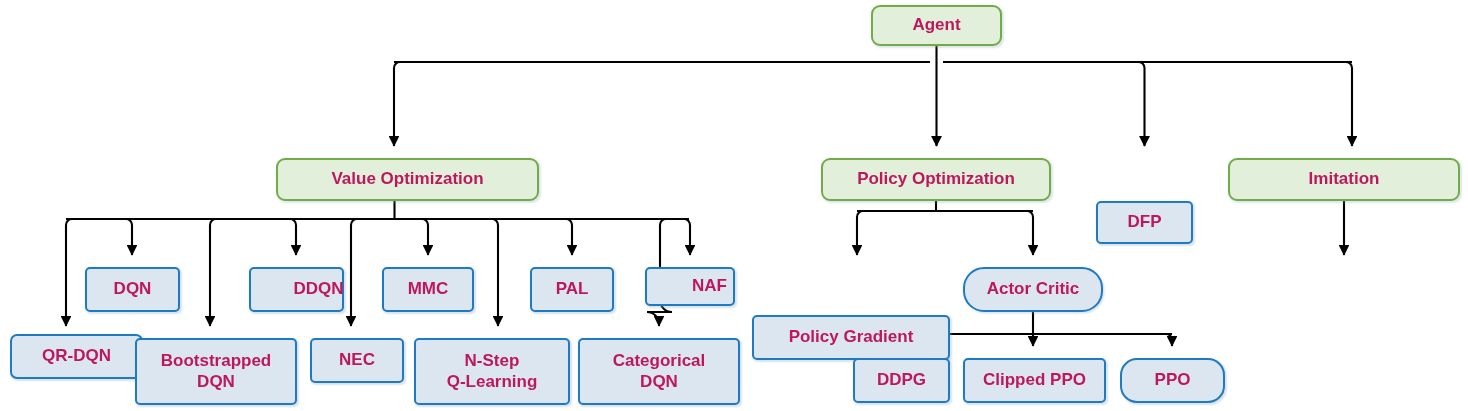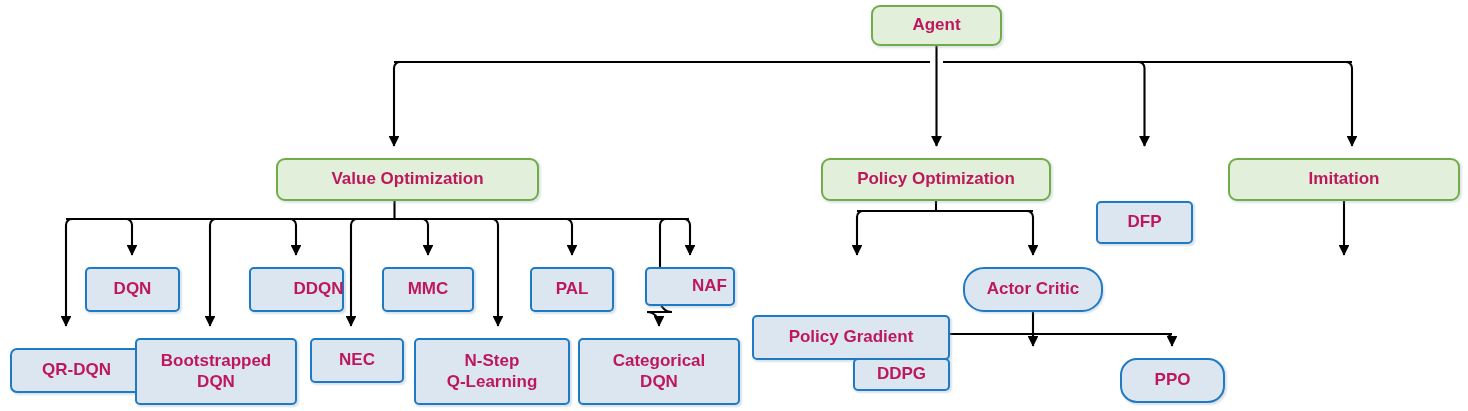--- a/index.html
+++ b/index.html
@@ -154,21 +154,21 @@
   </div>
 
   <div class="node blue" style="left:530px;top:267px;width:84px;height:45px;">
     <span class="lbl">PAL</span>
   </div>
 
   <div class="node blue" style="left:645px;top:267px;width:90px;height:39px;justify-content:flex-end;">
     <span class="lbl">NAF</span>
   </div>
 
-  <div class="node blue" style="left:10px;top:348px;width:133px;height:45px;border-radius:7px;">
+  <div class="node blue" style="left:10px;top:334px;width:133px;height:45px;border-radius:7px;">
     <span class="lbl">QR-DQN</span>
   </div>
 
   <div class="node blue" style="left:135px;top:338px;width:162px;height:67px;">
     <span class="lbl">Bootstrapped
 DQN</span>
   </div>
 
   <div class="node blue" style="left:310px;top:338px;width:94px;height:45px;">
     <span class="lbl">NEC</span>
@@ -185,23 +185,26 @@
   </div>
 
   <div class="node blue" style="left:752px;top:267px;width:198px;height:45px;margin-top:48px;">
     <span class="lbl">Policy Gradient</span>
   </div>
 
   <div class="node blue" style="left:963px;top:267px;width:140px;height:45px;border-radius:21px;">
     <span class="lbl">Actor Critic</span>
   </div>
 
-  <div class="node blue" style="left:853px;top:358px;width:97px;height:33px;">
+  <div class="node blue" style="left:853px;top:358px;width:97px;height:45px;">
     <span class="lbl">DDPG</span>
   </div>
 
+  <div class="node blue" style="left:963px;top:358px;width:143px;height:45px;">
+    <span class="lbl">Clipped PPO</span>
+  </div>
 
   <div class="node blue" style="left:1120px;top:358px;width:105px;height:45px;border-radius:17px;">
     <span class="lbl">PPO</span>
   </div>
 
 
 </div>
 
 </body></html>

